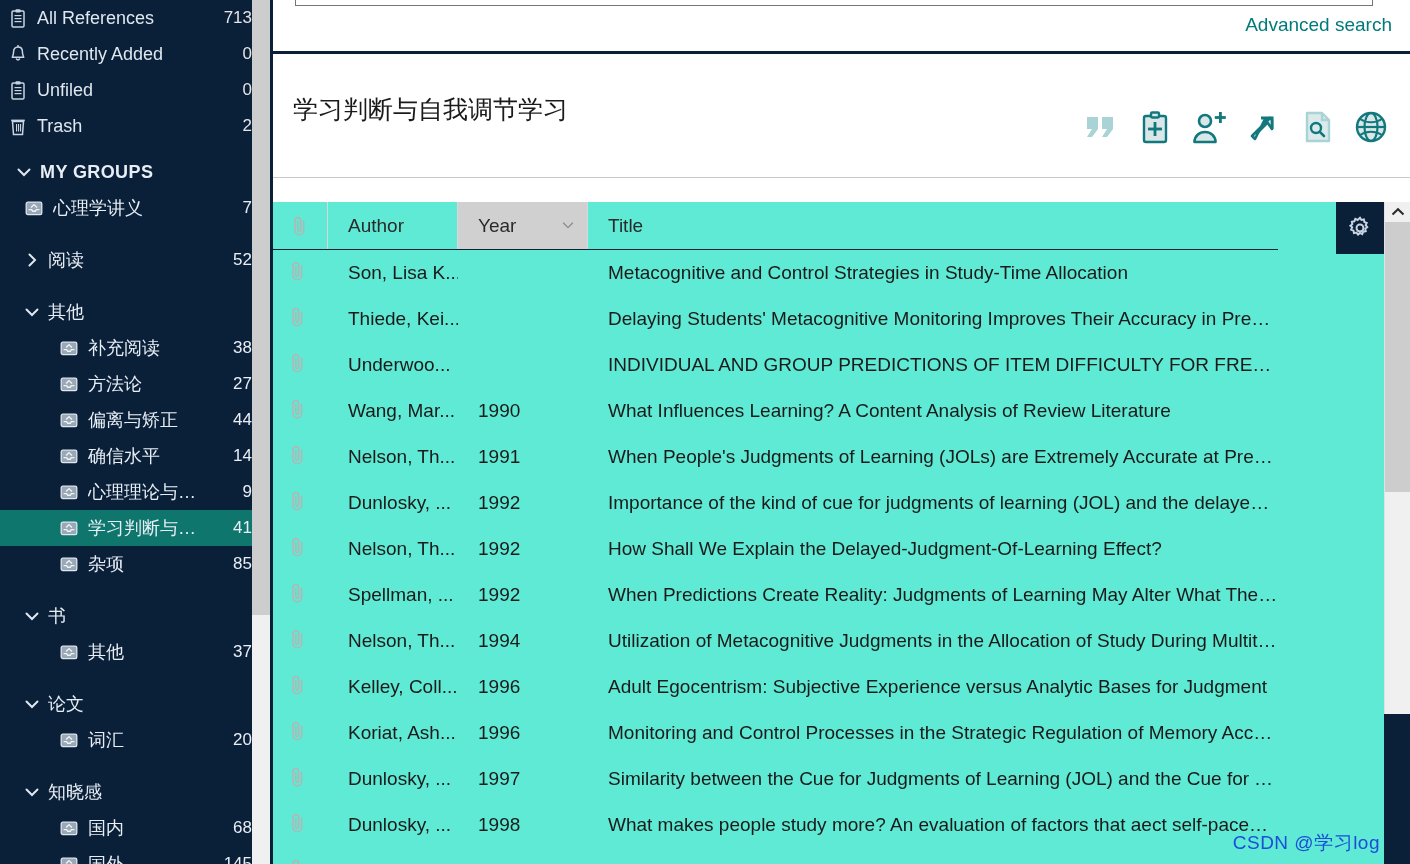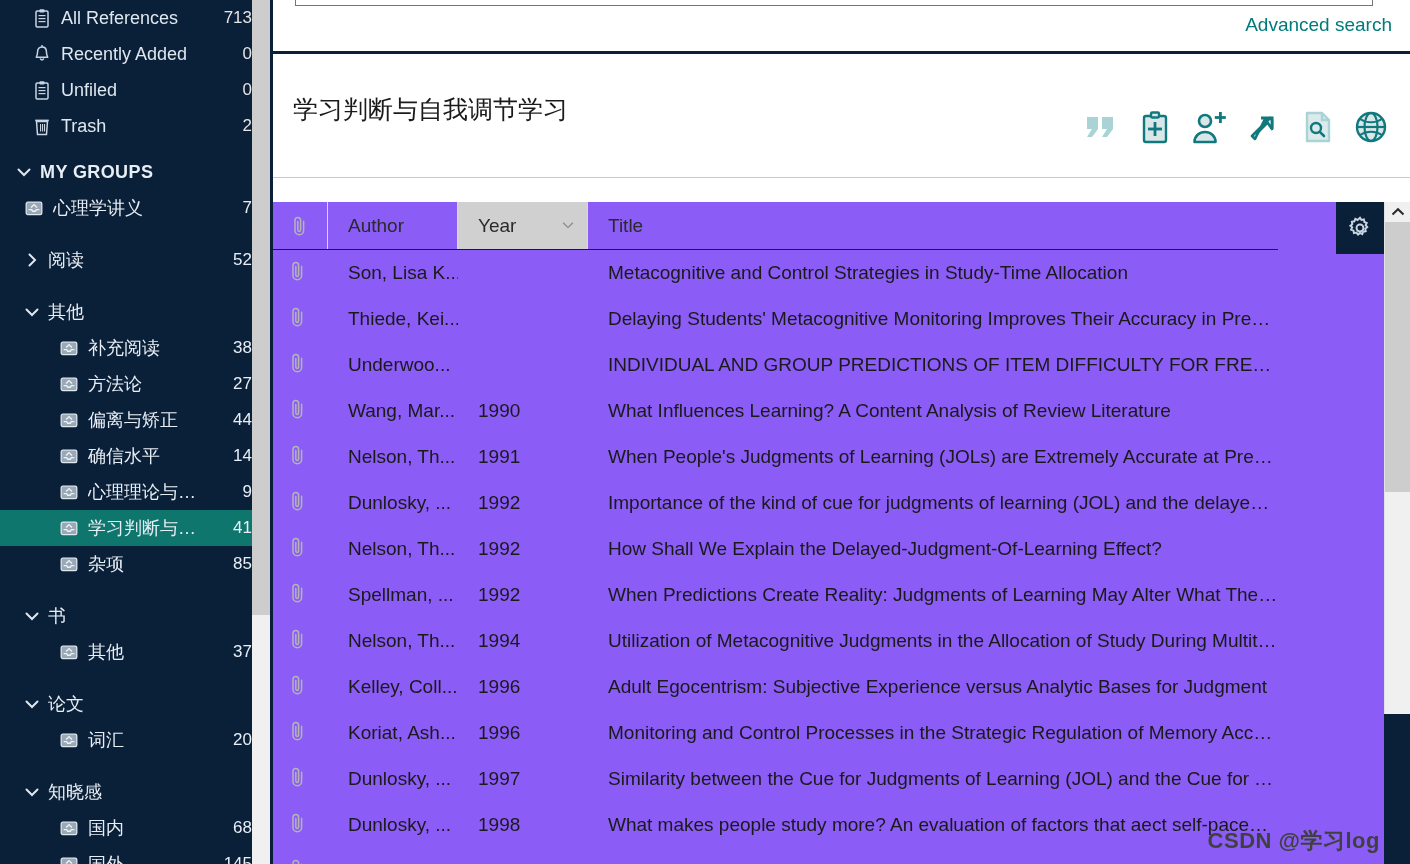--- a/index.html
+++ b/index.html
@@ -27,21 +27,21 @@
   .sb-row {
     position: relative;
     display: flex;
     align-items: center;
     height: 36px;
     padding-right: 18px;
     font-size: 18px;
     color: #dfe7ef;
     white-space: nowrap;
   }
-  .sb-row.top { padding-left: 30px; }
+  .sb-row.top { padding-left: 6px; }
   .sb-row .sb-label { flex: 1 1 auto; overflow: hidden; }
   .sb-row .sb-count {
     flex: 0 0 auto;
     font-size: 17px;
     color: #e5e5e5;
     text-align: right;
     min-width: 26px;
   }
   .sb-ico {
     flex: 0 0 auto;
@@ -175,21 +175,21 @@
     display: inline-flex;
     align-items: center; justify-content: center;
   }
   .tb-btn svg { display: block; }
 
   
   #tablewrap {
     position: relative;
     flex: 1 1 auto;
     overflow: hidden;
-    background: #8b5cf6;
+    background: #5eead4;
   }
   #thead {
     display: flex;
     height: 48px;
     align-items: stretch;
     border-bottom: 1px solid #0a1f38;
     width: 1005px;
   }
   .th {
     display: flex;
@@ -251,25 +251,24 @@
     position: absolute;
     left: 0; top: 20px;
     width: 26px; height: 270px;
     background: #cdcdcd;
   }
 
   
   #watermark {
     position: absolute;
     right: 30px; bottom: 8px;
-    font-size: 22px;
-    color: #404040;
+    font-size: 19px;
+    color: #1d4ed8;
     letter-spacing: .5px;
     pointer-events: none;
-    font-weight: bold;
   }
   #bottom-strip {
     position: absolute;
     right: 0; bottom: 0;
     width: 26px; height: 150px;
     background: #0a1f38;
   }
 </style>
 </head>
 <body>

